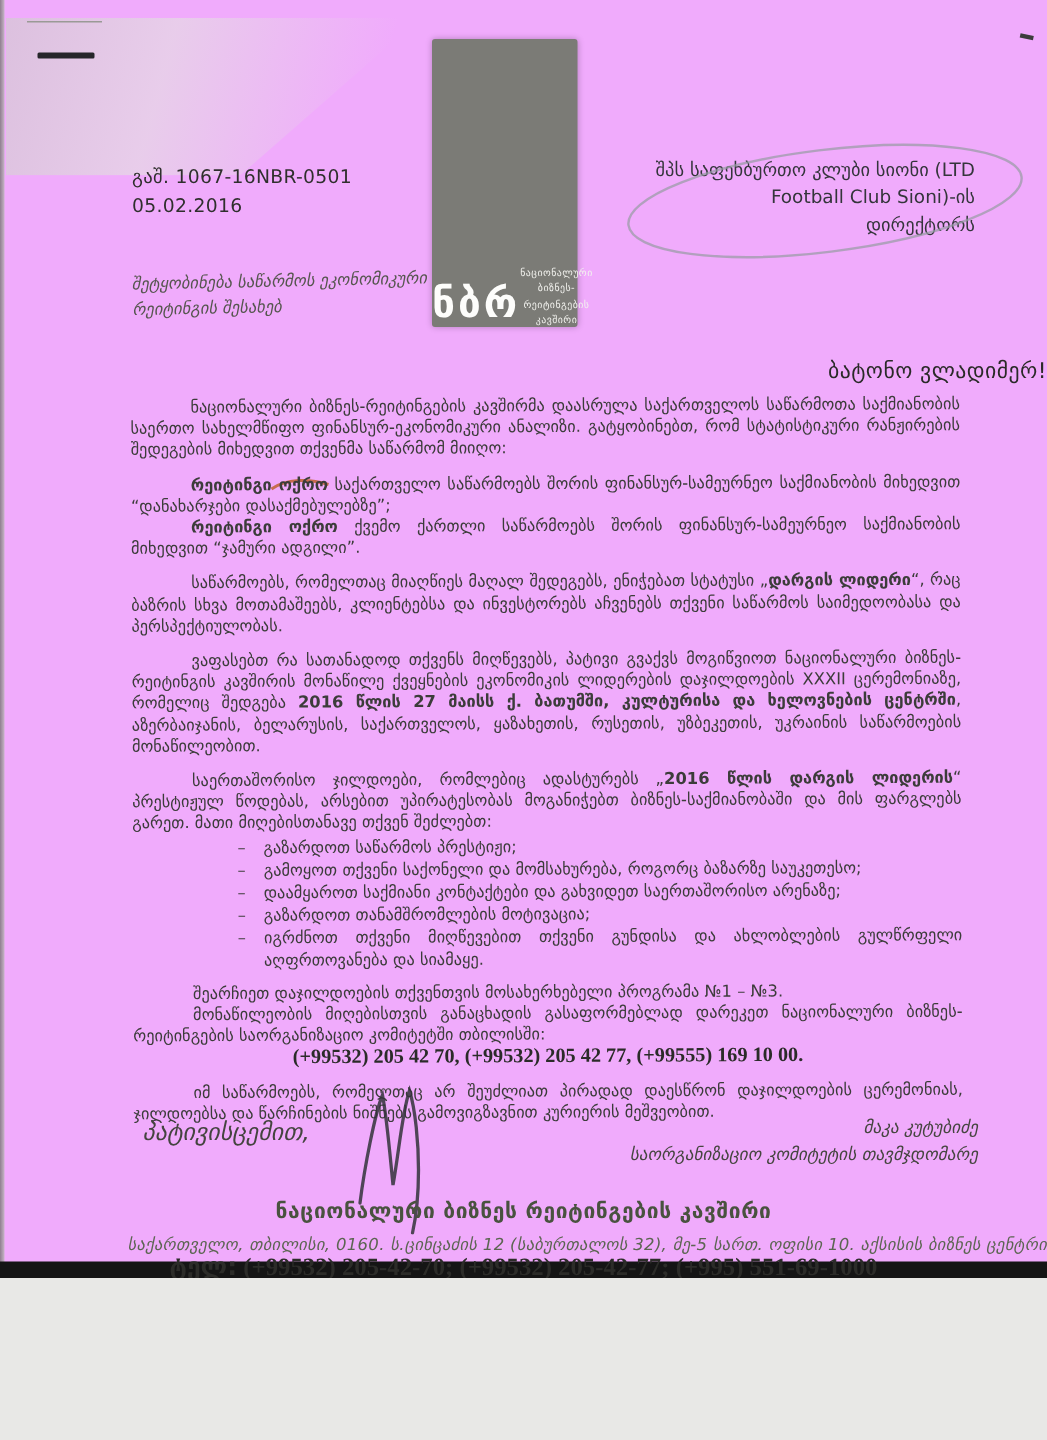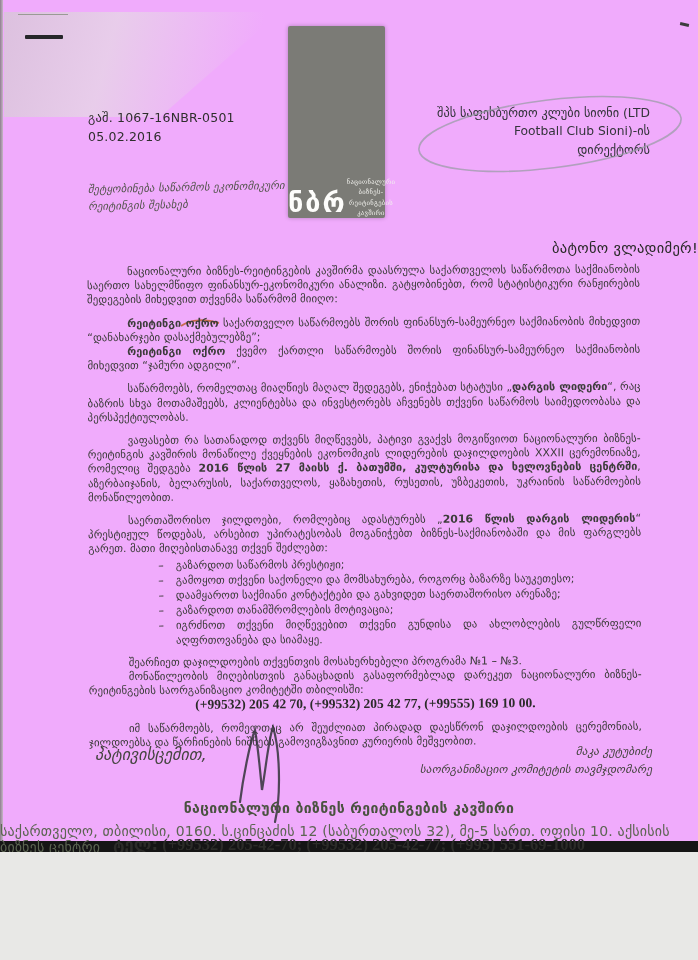--- a/index.html
+++ b/index.html
@@ -51,22 +51,22 @@
   .list-item .dash{flex:0 0 auto;}
   .phones-line{margin:2px 0 6px 0;text-align:center;text-indent:0 !important;
     font-family:"Liberation Serif",serif;font-size:13.5px;font-weight:bold;color:#2b2b29;}
   
   .closing{position:absolute;left:95px;top:745px;font-style:italic;font-size:16px;color:#44443f;}
   .sig-svg{position:absolute;left:224px;top:718px;}
   .sig-block{position:absolute;right:58px;top:742px;text-align:right;font-style:italic;font-size:11.5px;line-height:1.6;color:#45453f;}
   
   .footer-org{position:absolute;left:0;top:800px;width:698px;text-align:center;
     font-size:14px;font-weight:600;color:#49523f;letter-spacing:.4px;}
-  .footer-addr{position:absolute;left:0;top:823px;width:698px;text-align:left;
-    font-size:14px;color:#5c6552;letter-spacing:.2px;}
+  .footer-addr{position:absolute;left:0;top:823px;width:698px;text-align:right;
+    font-size:11px;color:#5c6552;letter-spacing:.2px;font-style:italic;}
   .footer-tel{position:absolute;left:0;top:835px;width:698px;text-align:center;
     font-size:16.5px;font-weight:bold;color:#2c2c29;}
   .footer-tel .nums{font-family:"Liberation Serif",serif;}
   .footer-web{position:absolute;left:0;top:858px;width:698px;text-align:center;
     font-family:Liberation Serif, serif;font-size:12.5px;color:#3a3a38;}
   .footer-web span{margin:0 14px;}
 </style>
 </head>
 <body>
 

